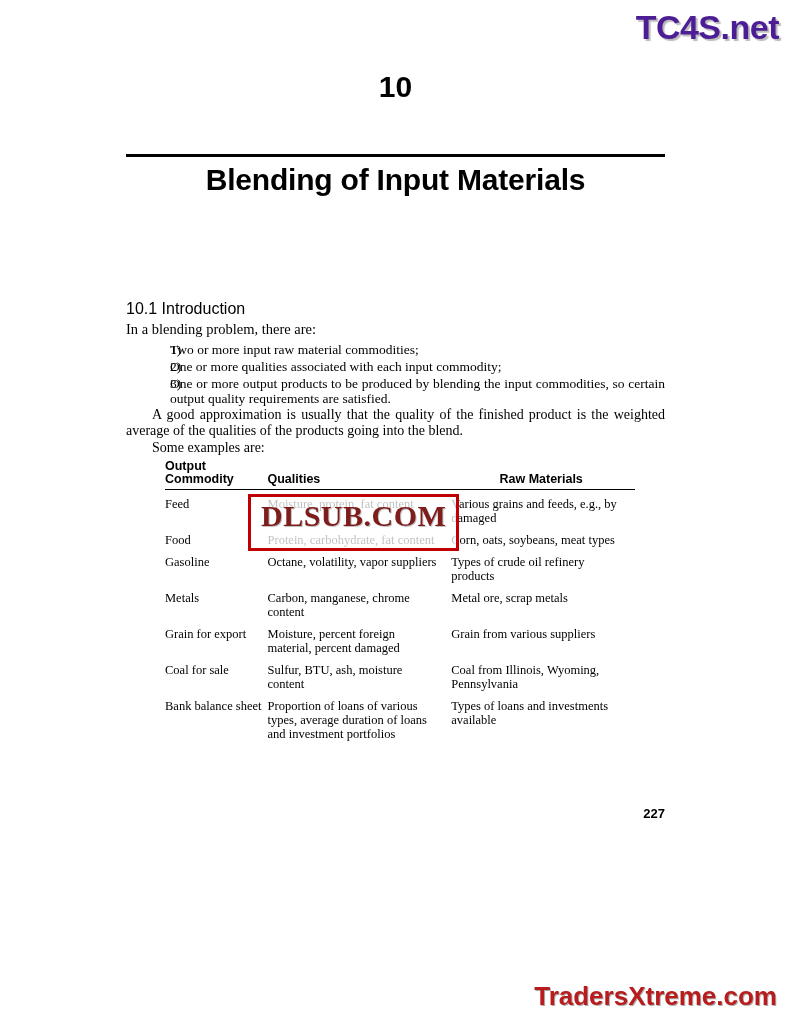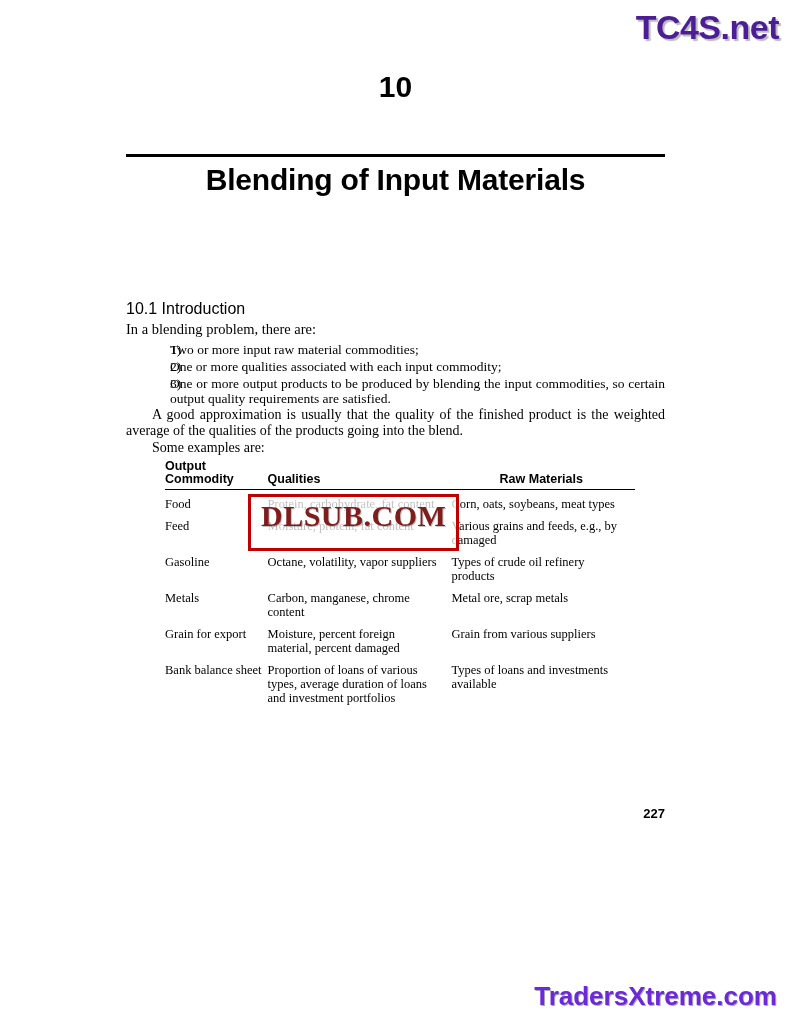--- a/index.html
+++ b/index.html
@@ -28,21 +28,21 @@
     letter-spacing: -0.5px;
     text-shadow: 2px 2px 1px rgba(130,130,130,0.55);
   }
   .wm-bottomright {
     position: absolute;
     bottom: 12px;
     right: 14px;
     font-family: "Liberation Sans", sans-serif;
     font-weight: bold;
     font-size: 26px;
-    color: #6d28d9;
+    color: #b91c1c;
     text-shadow: 1px 1px 0 rgba(90,90,90,0.5);
   }
   .wm-center {
     position: absolute;
     left: 248px;
     top: 494px;
     font-family: "Liberation Serif", serif;
     font-weight: bold;
     font-size: 30px;
     color: #7f1d1d;
@@ -208,45 +208,50 @@
   <table class="tbl">
     <thead>
       <tr>
         <th>Output Commodity</th>
         <th>Qualities</th>
         <th>Raw Materials</th>
       </tr>
     </thead>
     <tbody>
       <tr>
+        <td>Feed</td>
+        <td>Moisture, protein, fat content</td>
+        <td>Various grains and feeds, e.g., by damaged</td>
+      </tr>
+      <tr>
         <td>Food</td>
         <td>Protein, carbohydrate, fat content</td>
         <td>Corn, oats, soybeans, meat types</td>
       </tr>
       <tr>
-        <td>Feed</td>
-        <td>Moisture, protein, fat content</td>
-        <td>Various grains and feeds, e.g., by damaged</td>
-      </tr>
-      <tr>
         <td>Gasoline</td>
         <td>Octane, volatility, vapor suppliers</td>
         <td>Types of crude oil refinery products</td>
       </tr>
       <tr>
         <td>Metals</td>
         <td>Carbon, manganese, chrome content</td>
         <td>Metal ore, scrap metals</td>
       </tr>
       <tr>
         <td>Grain for export</td>
         <td>Moisture, percent foreign material, percent damaged</td>
         <td>Grain from various suppliers</td>
       </tr>
       <tr>
+        <td>Coal for sale</td>
+        <td>Sulfur, BTU, ash, moisture content</td>
+        <td>Coal from Illinois, Wyoming, Pennsylvania</td>
+      </tr>
+      <tr>
         <td>Bank balance sheet</td>
         <td>Proportion of loans of various types, average duration of loans and investment portfolios</td>
         <td>Types of loans and investments available</td>
       </tr>
     </tbody>
   </table>
 
   <div class="pagenum">227</div>
 </div>
 

